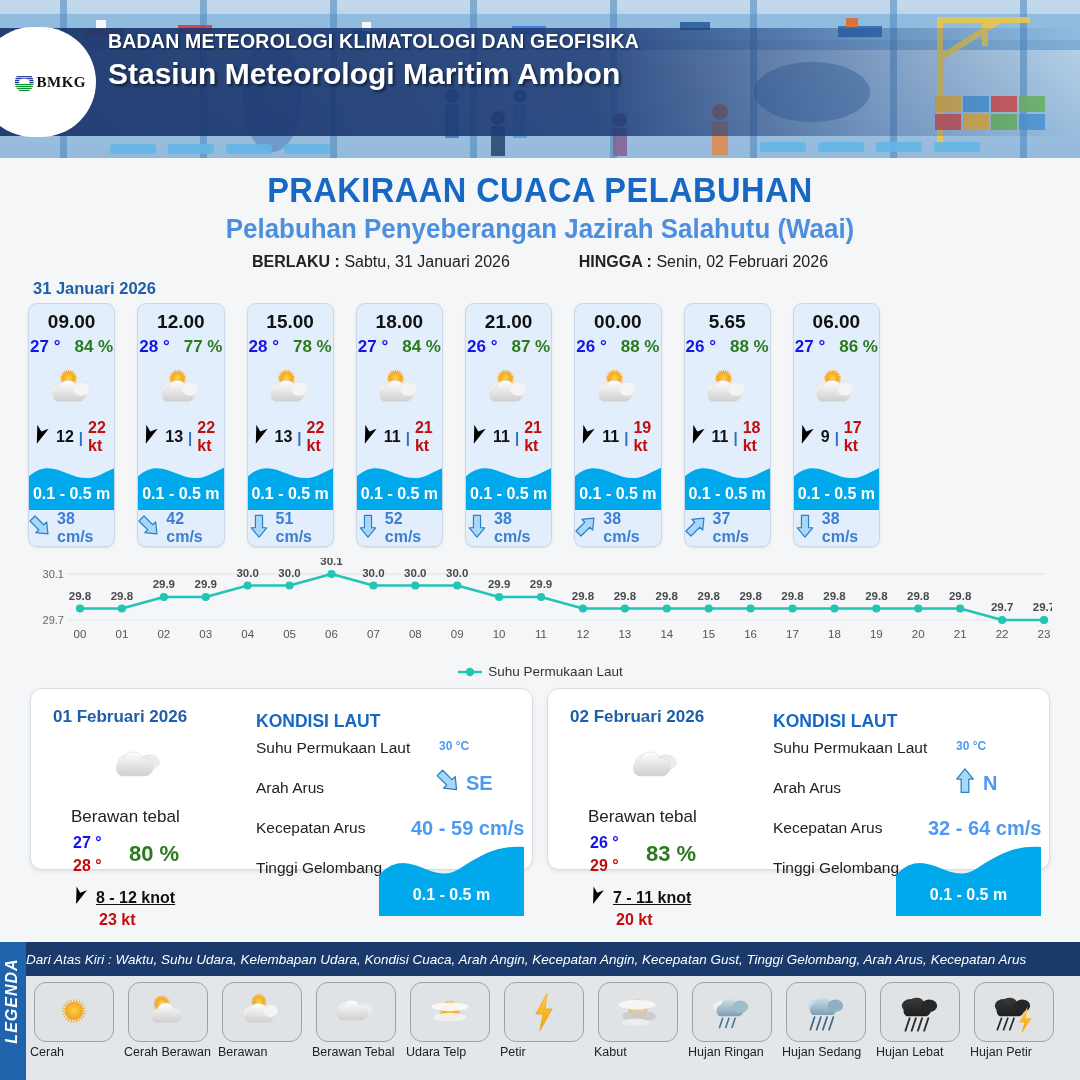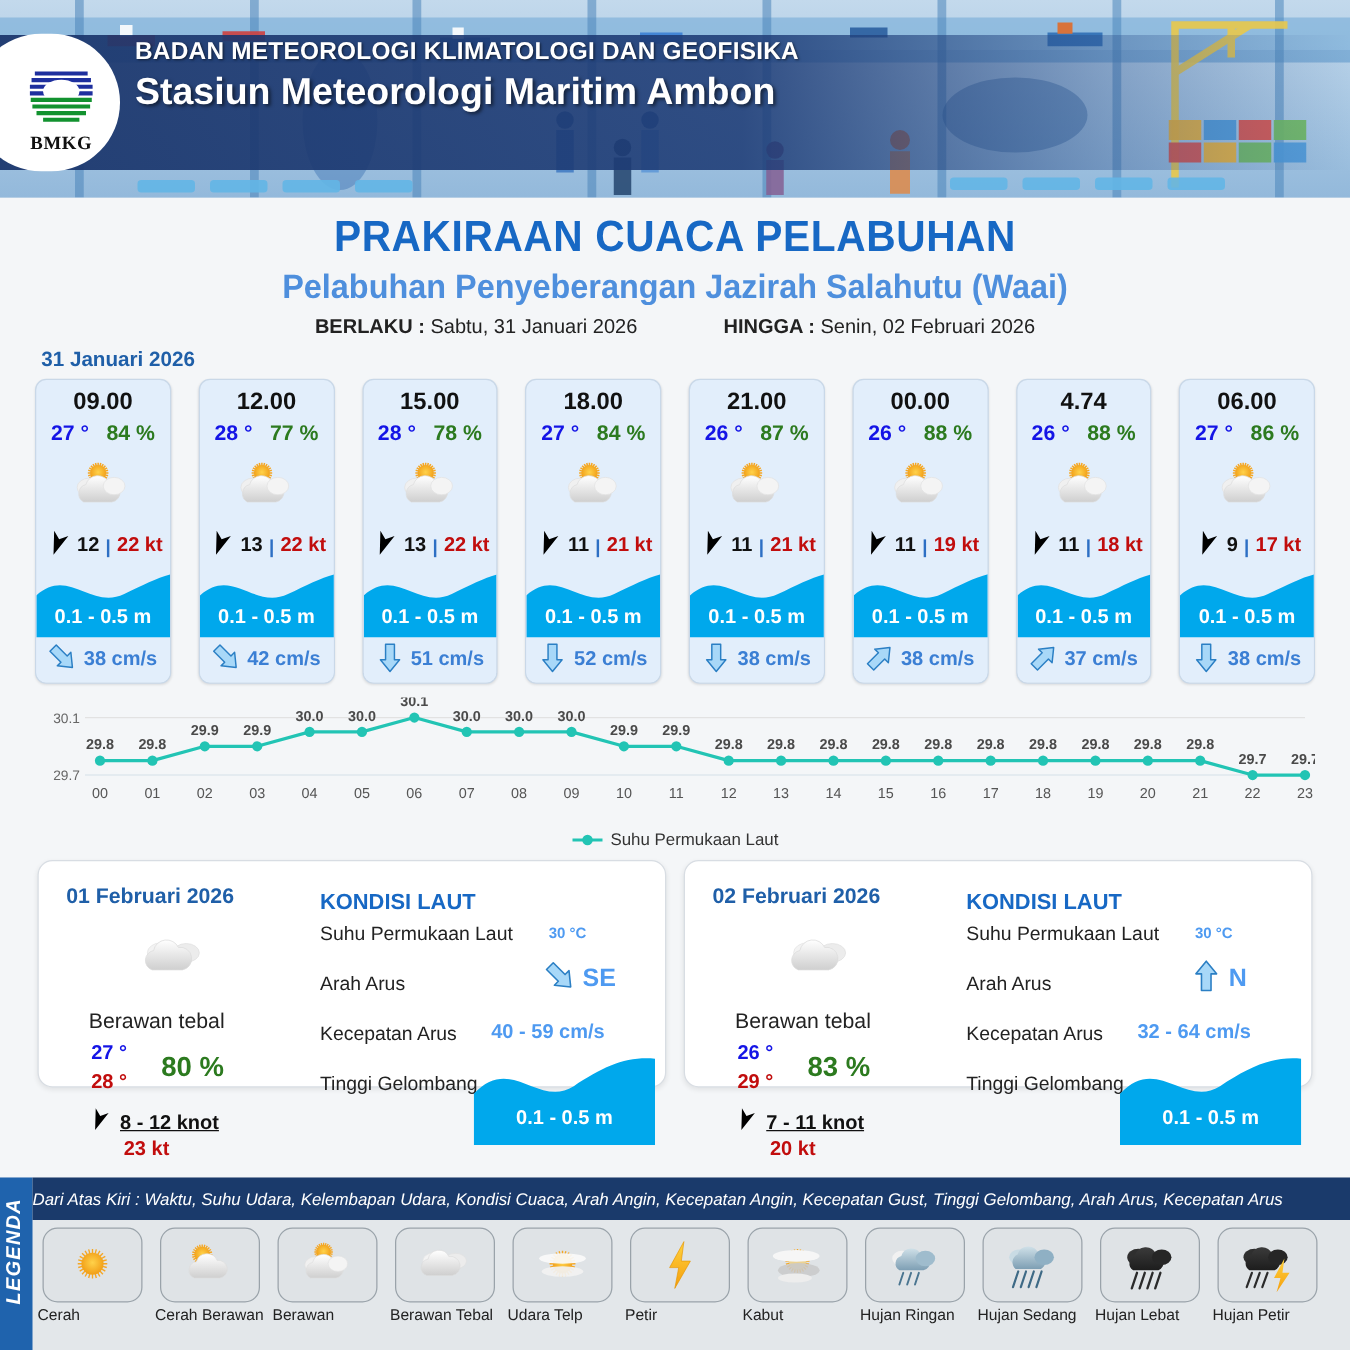--- a/index.html
+++ b/index.html
@@ -11,21 +11,21 @@
 
   
   .header { position:relative; width:1080px; height:158px; overflow:hidden;
             background:linear-gradient(180deg,#bcd4e8 0%,#a8c6e0 45%,#8fb4d6 100%); }
   .hdr-bg { position:absolute; inset:0; }
   .hdr-overlay { position:absolute; left:0; top:28px; width:1080px; height:108px;
                  background:linear-gradient(90deg, rgba(26,53,107,.93) 0%, rgba(30,60,118,.88) 55%, rgba(40,75,135,.35) 82%, rgba(40,75,135,0) 100%); }
   .logo-wrap { position:absolute; left:-22px; top:27px; width:118px; height:110px;
                background:#fff; border-radius:60px; display:flex; align-items:center;
                justify-content:flex-end; padding-right:10px; z-index:5; }
-  .logo-in { width:74px; height:92px; display:flex; flex-direction:column; align-items:center; justify-content:center;}
+  .logo-in { width:74px; height:92px; display:flex; align-items:center; justify-content:center;}
   .logo-svg { width:66px; height:66px; display:block; }
   .logo-text { font-size:15px; font-weight:bold; color:#111; letter-spacing:.5px; margin-top:1px; font-family:"Liberation Serif", serif;}
   .hdr-text { position:absolute; left:108px; top:30px; z-index:6; }
   .h-line1 { font-size:19.5px; font-weight:bold; color:#fff; letter-spacing:.2px;
              text-shadow:1px 1px 2px rgba(0,0,0,.55); }
   .h-line2 { font-size:30px; font-weight:bold; color:#fff; margin-top:4px; letter-spacing:0px;
              text-shadow:2px 2px 3px rgba(0,0,0,.55); }
   .h-line3 { font-size:19px; color:#fff; margin-top:6px; letter-spacing:.2px;
              text-shadow:1px 1px 2px rgba(0,0,0,.55); }
   .h-line3 .gap { display:inline-block; width:14px; }
@@ -37,21 +37,21 @@
   .t-sub  { font-size:27px; font-weight:bold; color:#4e8fdd; margin-top:4px; transform:scaleX(.96);}
   .t-row  { margin-top:8px; font-size:16px; color:#222; }
   .t-row .lbl { font-weight:bold; }
   .t-row .sp { display:inline-block; width:60px; }
 
   
   .date-label { position:absolute; left:33px; top:279px; font-size:16.5px;
                 font-weight:bold; color:#1f5fa8; }
 
   
-  .cards { position:absolute; left:28px; top:303px; width:1024px; display:flex; gap:22px; }
+  .cards { position:absolute; left:28px; top:303px; width:852px; display:flex; gap:22px; }
   .card { width:128px; background:#e2eefb; border:1px solid #c9d8e8; border-radius:9px;
           overflow:hidden; box-shadow:0 1px 2px rgba(0,0,0,.10); }
   .c-time { text-align:center; font-size:19px; font-weight:bold; color:#111; padding-top:7px; }
   .c-th { display:flex; justify-content:center; align-items:baseline; gap:14px; margin-top:4px;}
   .c-temp { font-size:17px; font-weight:bold; color:#1414e6; }
   .c-hum  { font-size:17px; font-weight:bold; color:#2c7a1f; }
   .c-icon { height:62px; display:flex; align-items:center; justify-content:center; margin-top:2px;}
   .c-wind { display:flex; align-items:center; justify-content:center; gap:5px; height:30px; margin-top:1px;}
   .c-wd   { font-size:16px; font-weight:bold; color:#111; }
   .c-bar  { font-size:15px; color:#2d6fc4; font-weight:bold;}
@@ -84,21 +84,21 @@
   .d-hum{ position:absolute; left:98px; top:152px; font-size:22px; font-weight:bold; color:#2c7a1f;}
   .d-wind { position:absolute; left:38px; top:197px; display:flex; align-items:center; gap:7px;}
   .d-windtxt { font-size:16px; font-weight:bold; color:#111;text-decoration:underline; }
   .d-gust { position:absolute; left:68px; top:222px; font-size:16px; font-weight:bold; color:#c10d0d;}
   .d-sect { position:absolute; left:225px; top:22px; font-size:17.5px; font-weight:bold; color:#1768c4;}
   .d-rows { position:absolute; left:225px; top:50px; width:265px; }
   .d-row { font-size:15.5px; color:#222; margin-bottom:22px; }
   .d-sst { position:absolute; left:408px; top:50px; font-size:12px; font-weight:bold; color:#4e9af1;}
   .d-dir { position:absolute; left:405px; top:78px; display:flex; align-items:center; gap:6px;}
   .d-dirtxt { font-size:20px; font-weight:bold; color:#4e9af1; }
-  .d-spd { position:absolute; left:362px; top:128px; font-size:16px; font-weight:bold; color:#4e9af1;}
+  .d-spd { position:absolute; left:380px; top:128px; font-size:20px; font-weight:bold; color:#4e9af1;}
   .d-wave { position:absolute; left:348px; top:152px; width:145px; height:75px;}
   .d-wavetxt { position:absolute; left:348px; top:197px; width:145px; text-align:center;
                font-size:16px; font-weight:bold; color:#fff; }
 
   
   .legenda { position:absolute; left:0; top:942px; width:1080px; height:138px; background:#e3e7ea; }
   .lg-side { position:absolute; left:0; top:0; width:26px; height:138px; background:#1f63ad; }
   .lg-side span { position:absolute; left:-38px; top:50px; width:100px; text-align:center;
                   transform:rotate(-90deg); color:#fff; font-size:16px; font-weight:bold;
                   font-style:italic; letter-spacing:1px; }
@@ -723,21 +723,21 @@
       <div class="c-wavetxt">0.1 - 0.5 m</div>
     </div>
     <div class="c-cur">
       <span><svg width="22" height="26" viewBox="0 0 36 44" style="transform:rotate(45deg)">
     <path d="M18 3 L31 19 L24 19 L24 40 L12 40 L12 19 L5 19 Z" fill="#a8d8f8" stroke="#2b7fc4" stroke-width="2" stroke-linejoin="round"></path>
           </svg></span>
       <span class="c-curtxt">38 cm/s</span>
     </div>
     </div>
     <div class="card">
-      <div class="c-time">4.74</div>
+      <div class="c-time">5.65</div>
     <div class="c-th">
       <span class="c-temp">26 °</span>
       <span class="c-hum">88 %</span>
     </div>
     <div class="c-icon">
         <svg width="58" height="58" viewBox="0 0 100 100">
           <defs>
       <radialGradient id="g_s_partly-cloudy58" cx="50%" cy="45%">
         <stop offset="0" stop-color="#ffd24a"></stop>
               <stop offset="1" stop-color="#f2a21b"></stop>

